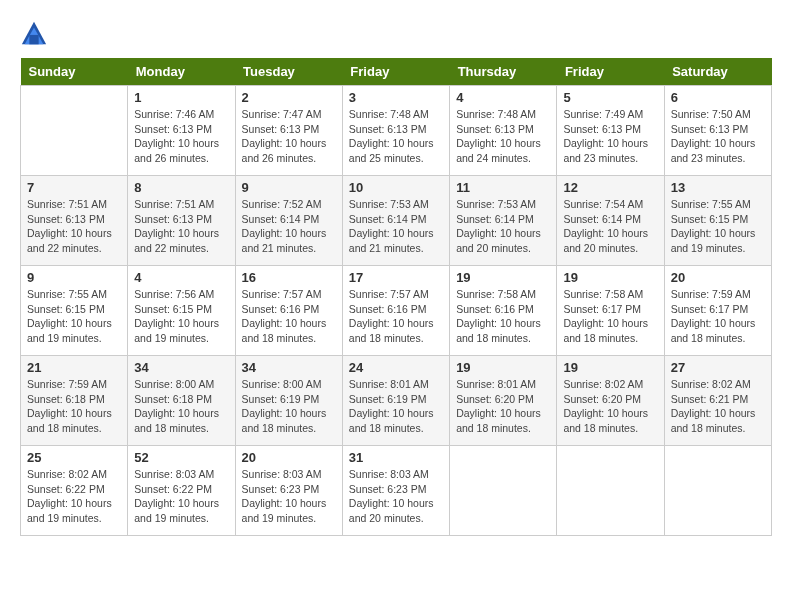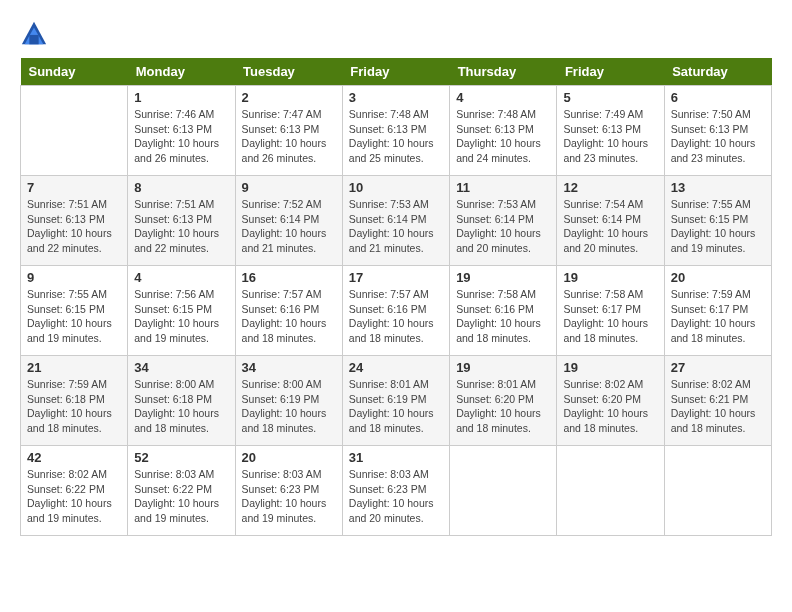--- a/index.html
+++ b/index.html
@@ -241,21 +241,21 @@
           <div class="day-num">19</div>
           <div class="cell-info">Sunrise: 8:02 AM<br>Sunset: 6:20 PM<br>Daylight: 10 hours<br>and 18 minutes.</div>
         </td>
         <td>
           <div class="day-num">27</div>
           <div class="cell-info">Sunrise: 8:02 AM<br>Sunset: 6:21 PM<br>Daylight: 10 hours<br>and 18 minutes.</div>
         </td>
       </tr>
       <tr>
         <td>
-          <div class="day-num">42</div>
+          <div class="day-num">25</div>
           <div class="cell-info">Sunrise: 8:02 AM<br>Sunset: 6:22 PM<br>Daylight: 10 hours<br>and 19 minutes.</div>
         </td>
         <td>
           <div class="day-num">52</div>
           <div class="cell-info">Sunrise: 8:03 AM<br>Sunset: 6:22 PM<br>Daylight: 10 hours<br>and 19 minutes.</div>
         </td>
         <td>
           <div class="day-num">20</div>
           <div class="cell-info">Sunrise: 8:03 AM<br>Sunset: 6:23 PM<br>Daylight: 10 hours<br>and 19 minutes.</div>
         </td>

